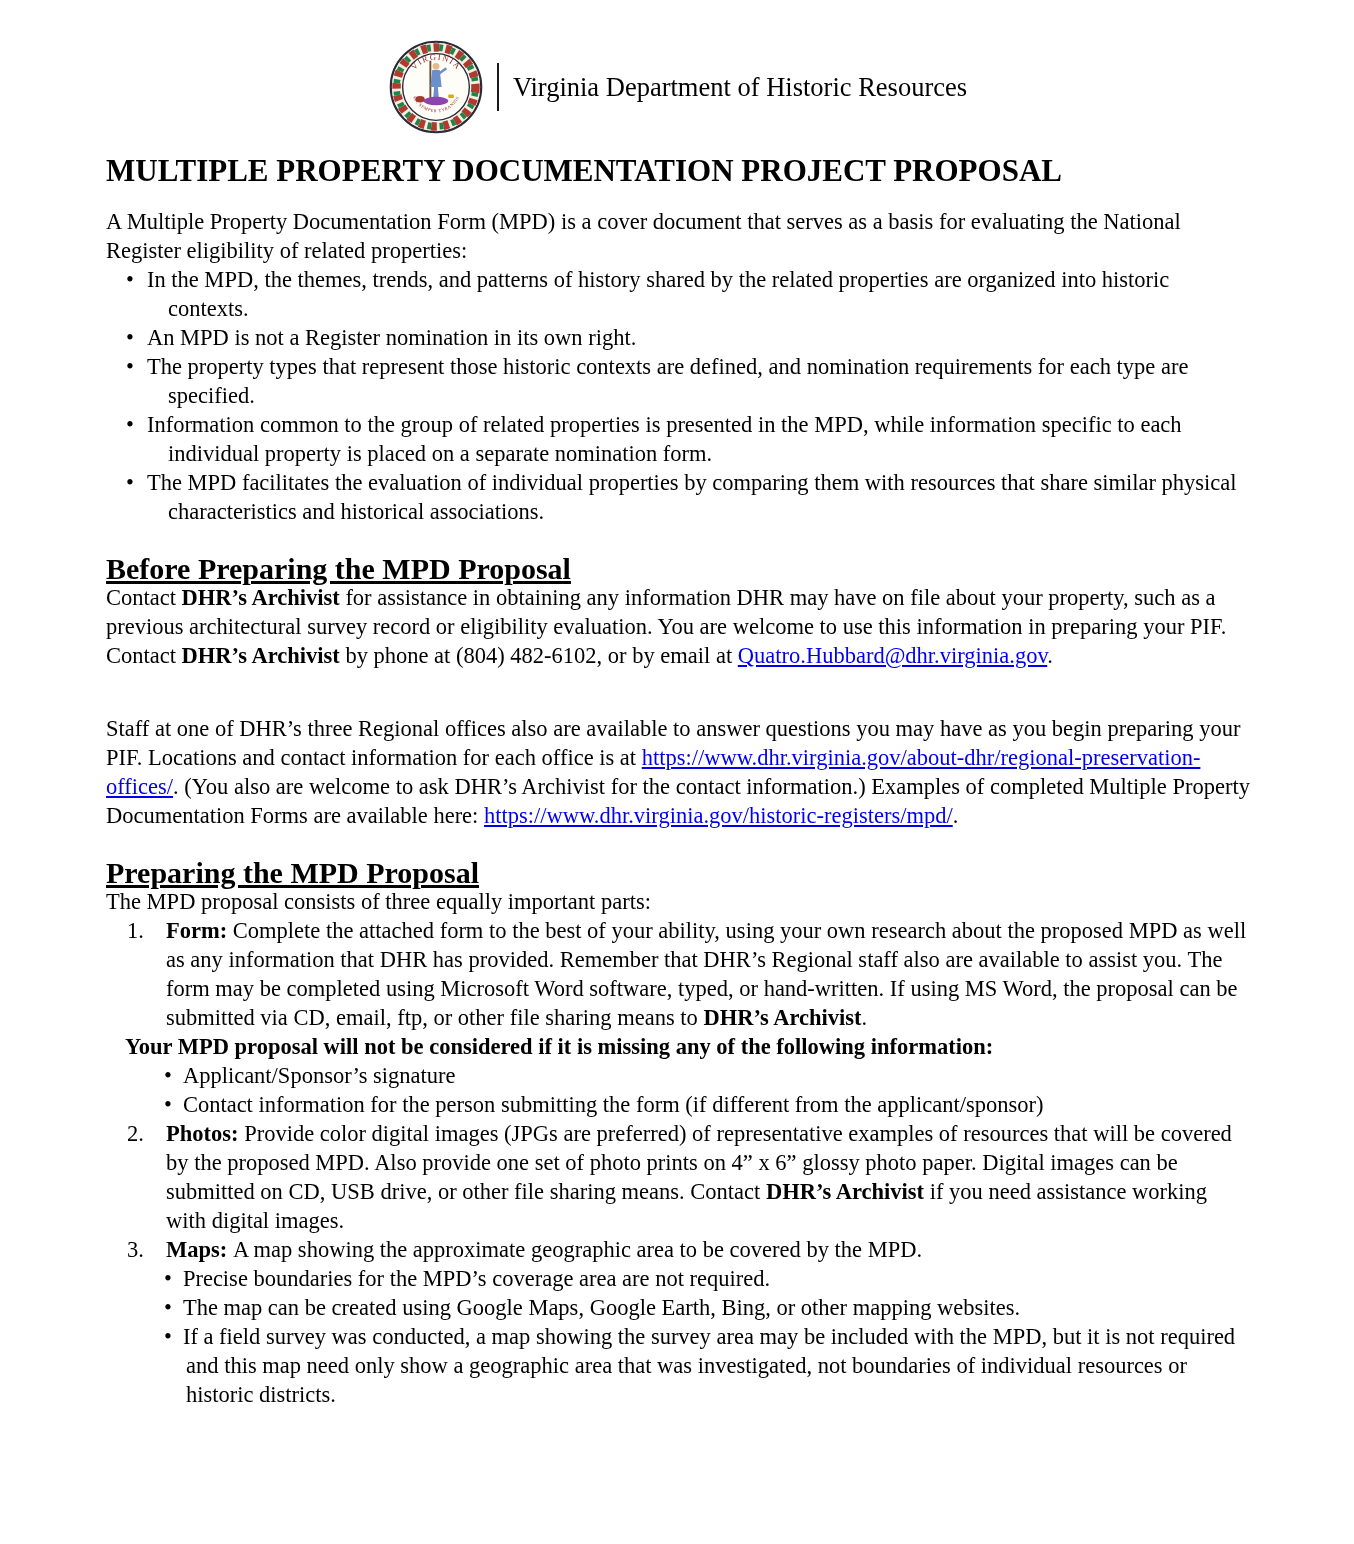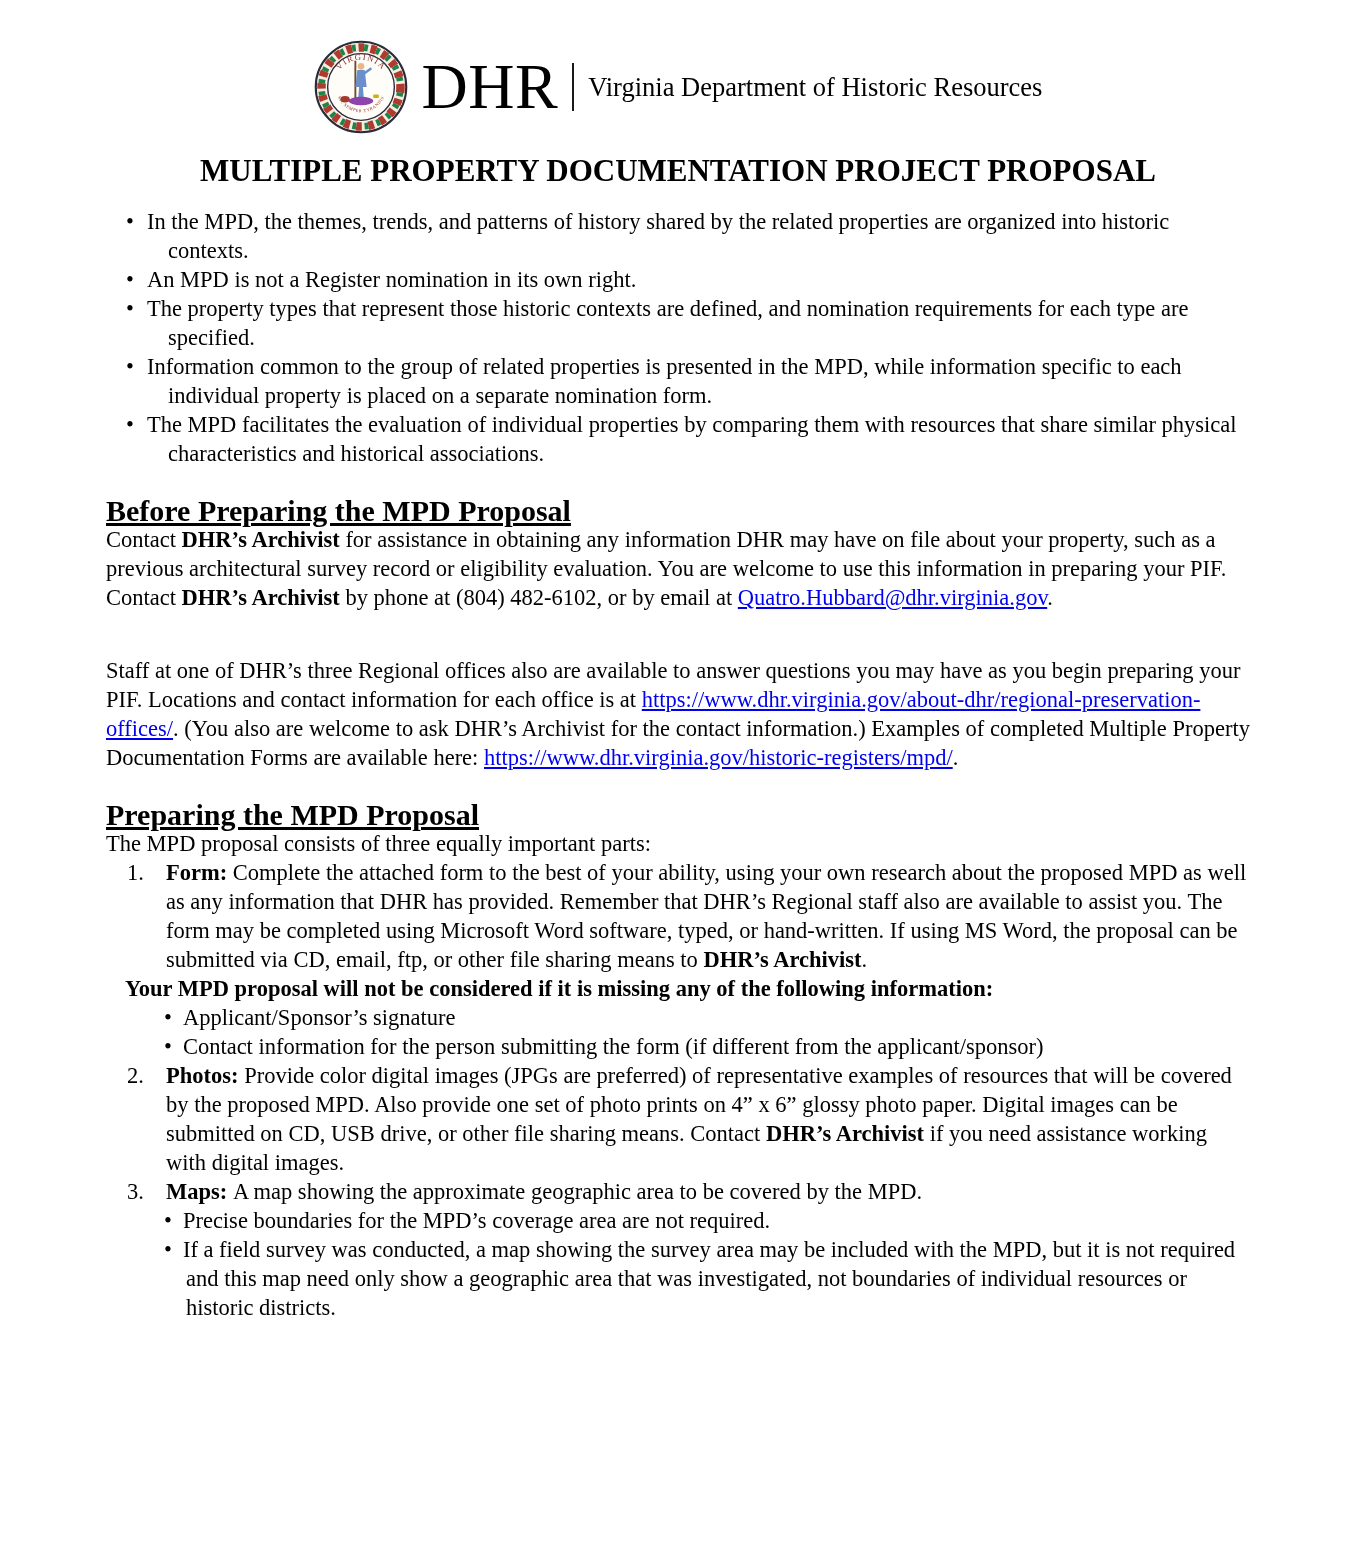--- a/index.html
+++ b/index.html
@@ -9,21 +9,21 @@
     color:#000;font-size:22.5px;line-height:29px;
   }
   .page{padding:34px 104px 0 106px}
 
   
   .header{display:flex;align-items:center;justify-content:center;gap:14px;height:106px}
   .brand{font-size:64px;line-height:1;letter-spacing:.5px;font-weight:400}
   .divider{width:2px;height:48px;background:#1a1a1a;flex:0 0 auto}
   .dept{font-size:26.5px;white-space:nowrap}
 
-  .title{font-size:31px;font-weight:bold;text-align:center;margin:16px 0 22px 0}
+  .title{font-size:31px;font-weight:bold;text-align:left;margin:16px 0 22px 0}
 
   p{margin:0}
   .heading{font-size:30px;font-weight:bold;text-decoration:underline;margin:28px 0 0 0}
   .gap-top{margin-top:44px}
 
   ul{list-style:none;margin:0;padding:0}
   .intro-bullets li{padding-left:62px;text-indent:-42px}
   .intro-bullets li::before{content:"\2022";margin-right:13px}
 
   .oitem{position:relative;padding-left:60px}
@@ -62,27 +62,27 @@
       <g>
         <line x1="44" y1="22" x2="44" y2="68" stroke="#6d4c2f" stroke-width="2"></line>
         <circle cx="50" cy="28" r="3.6" fill="#e8b88a"></circle>
         <path d="M46,32 L54,32 L56,50 L52,50 L53,62 L47,62 L48,50 L44,50 Z" fill="#6b8fcb"></path>
         <line x1="53" y1="36" x2="61" y2="30" stroke="#6b8fcb" stroke-width="2.6"></line>
         <ellipse cx="50" cy="65" rx="13" ry="4.5" fill="#8e44ad"></ellipse>
         <ellipse cx="33" cy="63" rx="5" ry="3.5" fill="#a23b2e"></ellipse>
         <rect x="63" y="58" width="6" height="3.6" rx="1" fill="#d4ac0d"></rect>
       </g>
     </svg>
-    <span class="brand">DHR</span>
     <span class="divider"></span>
     <span class="dept">Virginia Department of Historic Resources</span>
   </div>
 
   <h1 class="title">MULTIPLE PROPERTY DOCUMENTATION PROJECT PROPOSAL</h1>
 
+  <p>A Multiple Property Documentation Form (MPD) is a cover document that serves as a basis for evaluating the National Register eligibility of related properties:</p>
   <ul class="intro-bullets">
     <li>In the MPD, the themes, trends, and patterns of history shared by the related properties are organized into historic contexts.</li>
     <li>An MPD is not a Register nomination in its own right.</li>
     <li>The property types that represent those historic contexts are defined, and nomination requirements for each type are specified.</li>
     <li>Information common to the group of related properties is presented in the MPD, while information specific to each individual property is placed on a separate nomination form.</li>
     <li>The MPD facilitates the evaluation of individual properties by comparing them with resources that share similar physical characteristics and historical associations.</li>
   </ul>
 
   <h2 class="heading">Before Preparing the MPD Proposal</h2>
   <p><span>Contact </span><span class="b u">DHR’s Archivist</span><span> for assistance in obtaining any information DHR may have on file about your property, such as a previous architectural survey record or eligibility evaluation. You are welcome to use this information in preparing your PIF. Contact </span><span class="b u">DHR’s Archivist</span><span> by phone at (804) 482-6102, or by email at </span><a class="lnk">Quatro.Hubbard@dhr.virginia.gov</a><span>.</span></p>
@@ -106,16 +106,17 @@
     <span class="num">2.</span>
     <span><span class="b">Photos: </span><span>Provide color digital images (JPGs are preferred) of representative examples of resources that will be covered by the proposed MPD. Also provide one set of photo prints on 4” x 6” glossy photo paper. Digital images can be submitted on CD, USB drive, or other file sharing means. Contact </span><span class="b u">DHR’s Archivist</span><span> if you need assistance working with digital images.</span></span>
   </div>
 
   <div class="oitem">
     <span class="num">3.</span>
     <span><span class="b">Maps: </span><span>A map showing the approximate geographic area to be covered by the MPD.</span></span>
   </div>
   <ul class="sub-bullets">
     <li><span>Precise boundaries for the MPD’s coverage area are </span><span class="u">not</span><span> required.</span></li>
+    <li><span>The map can be created using Google Maps, Google Earth, Bing, or other mapping websites.</span></li>
     <li><span>If a field survey was conducted, a map showing the survey area may be included with the MPD, but it is not required </span><span class="i">and</span><span> this map need only show a geographic area that was investigated, not boundaries of individual resources or historic districts.</span></li>
   </ul>
 
 </div>
 
 </body></html>

